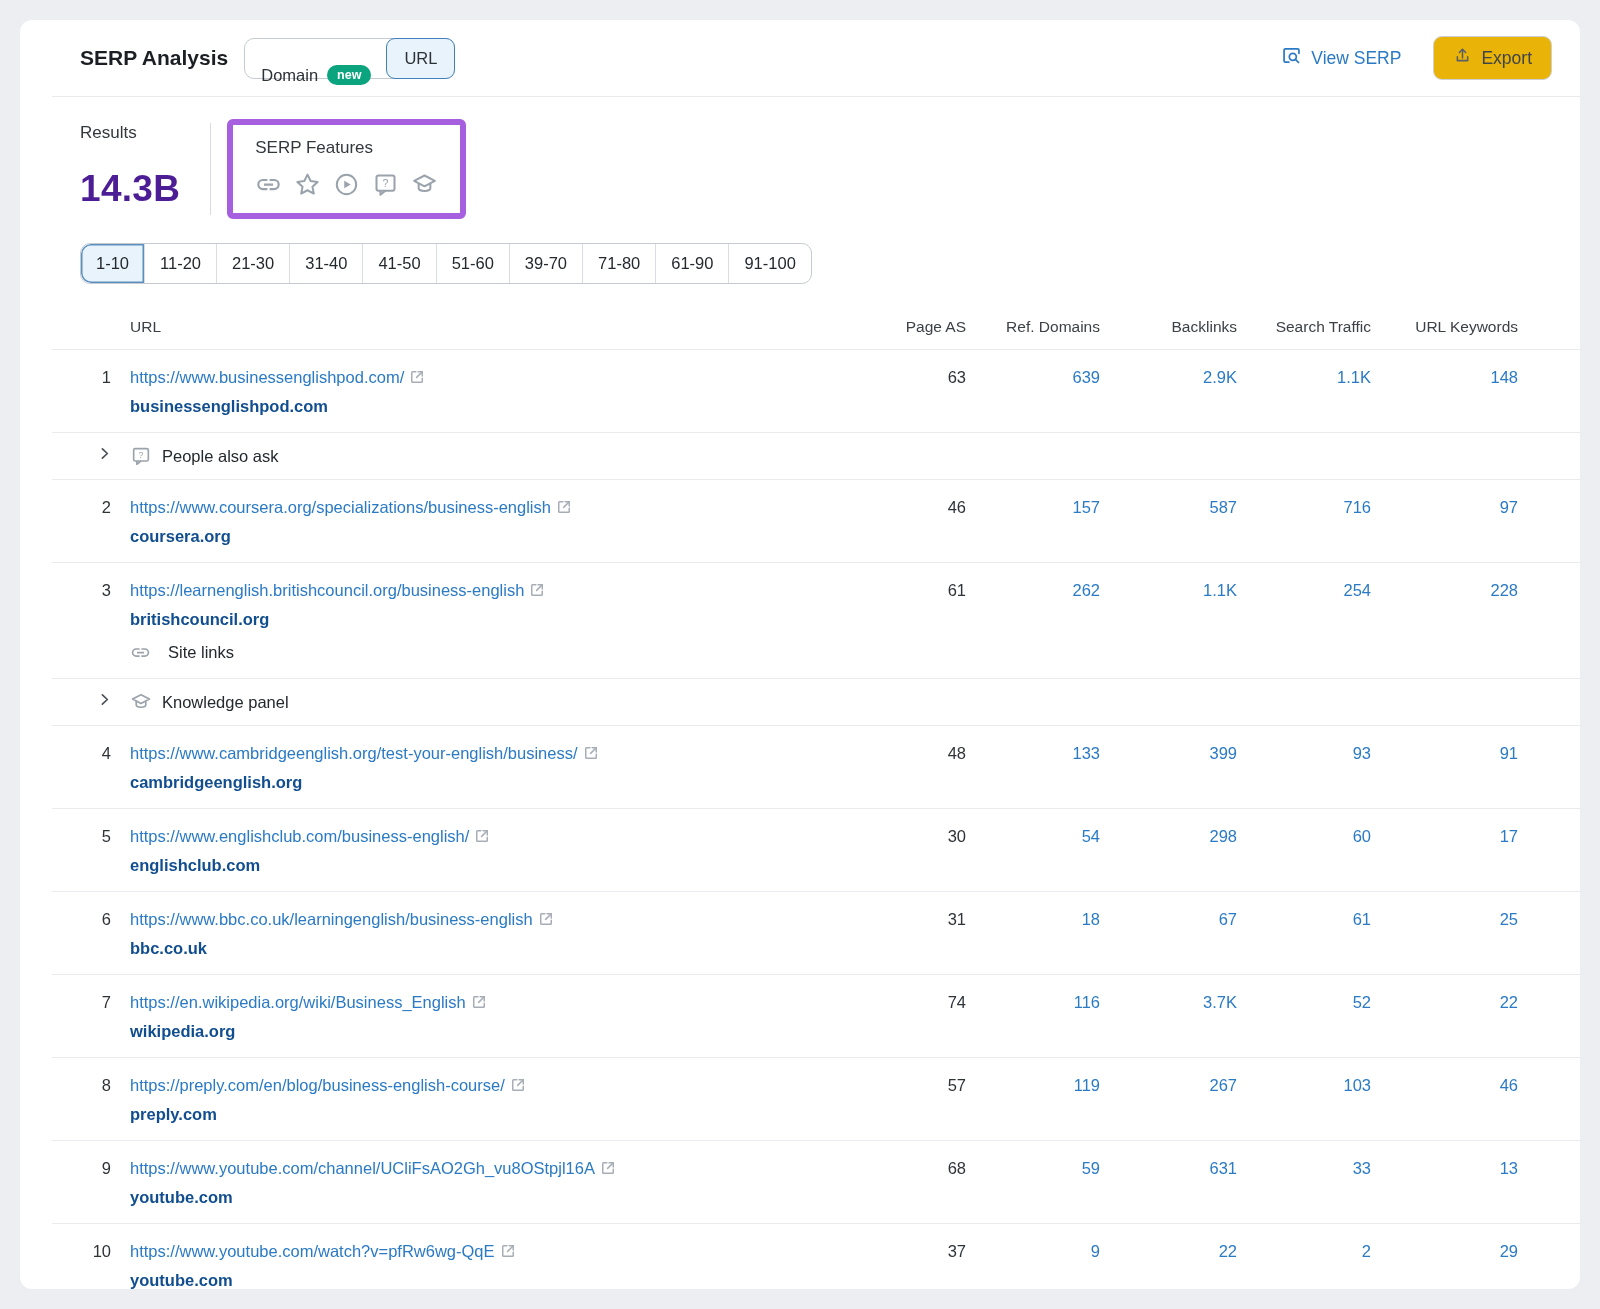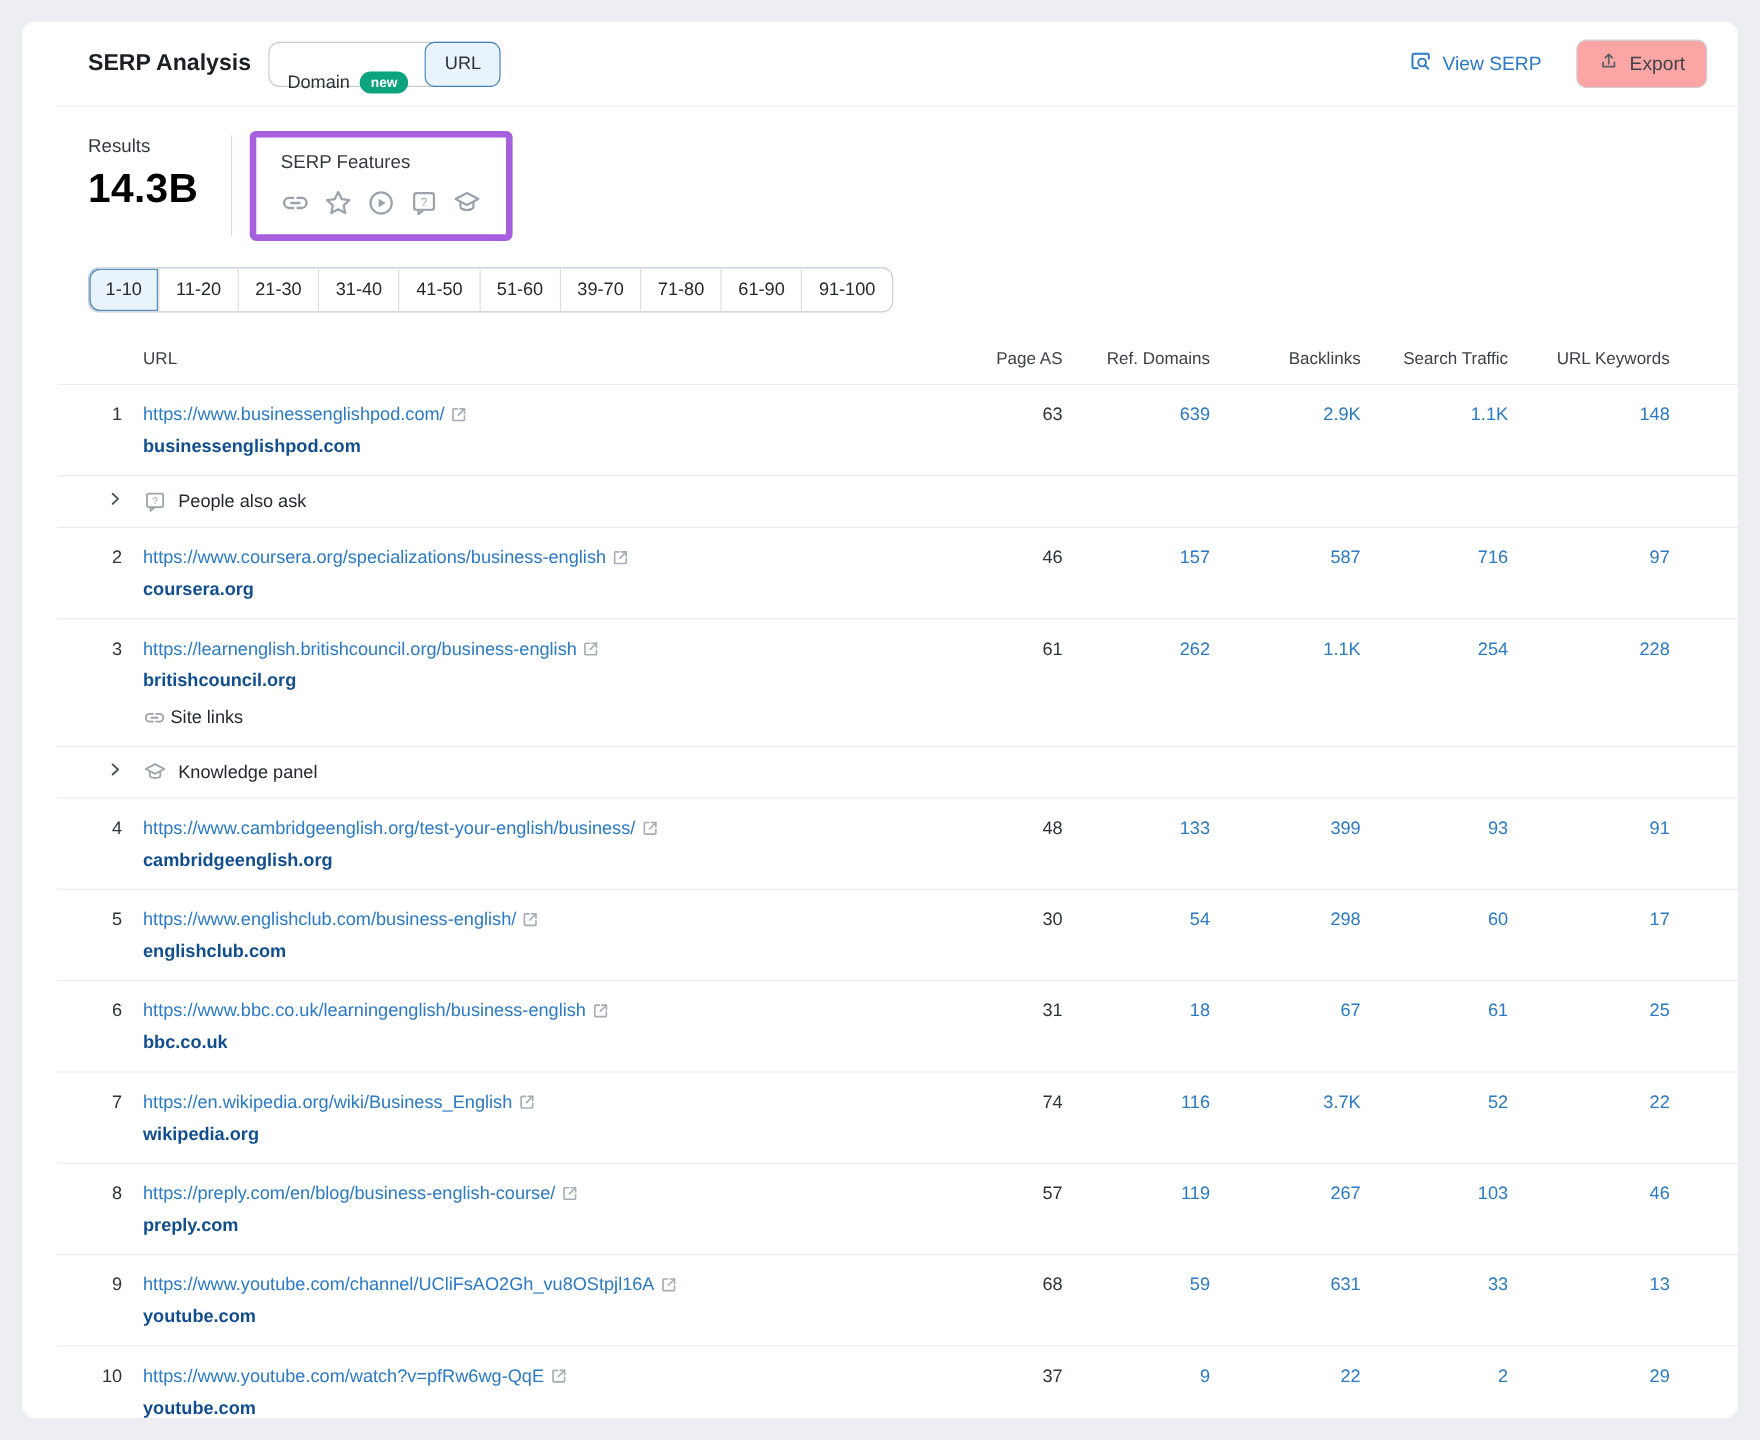--- a/index.html
+++ b/index.html
@@ -50,31 +50,31 @@
     line-height:1;
   }
   .hdr-right { margin-left:auto; display:flex; align-items:center; gap:26px; }
   .viewserp {
     display:flex; align-items:center; gap:9px;
     color:#2a7ac5; font-size:17.5px; cursor:pointer;
     background:none; border:none; font-family:inherit;
   }
   .exportbtn {
     display:flex; align-items:center; gap:9px;
-    background:#fca5a5; border:1px solid #ccd0d5;
+    background:#eab308; border:1px solid #ccd0d5;
     border-radius:9px; padding:9px 19px;
     font-size:17.5px; color:#3f444a; cursor:pointer;
     font-family:inherit;
   }
 
   
   .summary { display:flex; padding:22px 28px 8px; }
   .results { padding-right:30px; border-right:1px solid #d8dbdf; margin:4px 0; }
   .sum-label { font-size:17px; color:#33383d; }
-  .results-value { font-size:37px; font-weight:700; color:#000000; margin-top:8px; letter-spacing:.3px; }
+  .results-value { font-size:37px; font-weight:700; color:#4c1d95; margin-top:25px; letter-spacing:.3px; }
   .features-box {
     margin-left:16px;
     border:6px solid #a55fdf; border-radius:6px;
     padding:13px 22px 15px; background:#fff;
   }
   .feat-icons { display:flex; align-items:center; gap:12px; margin-top:13px; color:#9aa2ab; }
   .feat-icons svg { display:block; }
 
   
   .pager {
@@ -114,21 +114,21 @@
     display:inline-block; margin-top:6px;
     font-size:16.5px; font-weight:700; color:#114e8f;
     text-decoration:none; cursor:pointer; line-height:22px;
   }
   .exticon { display:flex; color:#a7adb5; cursor:pointer; }
   .num { text-align:right; font-size:16.5px; line-height:24px; }
   .num.plain { color:#2e3338; }
   a.num { color:#2a7ac5; text-decoration:none; cursor:pointer; }
 
   .subfeature {
-    display:flex; align-items:center; gap:4px;
+    display:flex; align-items:center; gap:17px;
     margin-top:12px; font-size:16.5px; color:#24292e;
   }
   .subfeature .ficon { display:flex; color:#9aa2ab; }
 
   .trow.feature { padding-top:11px; padding-bottom:11px; }
   .chevcell { display:flex; justify-content:flex-end; padding-right:17px; padding-top:1px; color:#4c5158; cursor:pointer; }
   .featline { display:flex; align-items:center; gap:10px; font-size:16.5px; color:#24292e; line-height:24px; }
   .featline .ficon { display:flex; color:#9aa2ab; }
 </style>
 </head>

